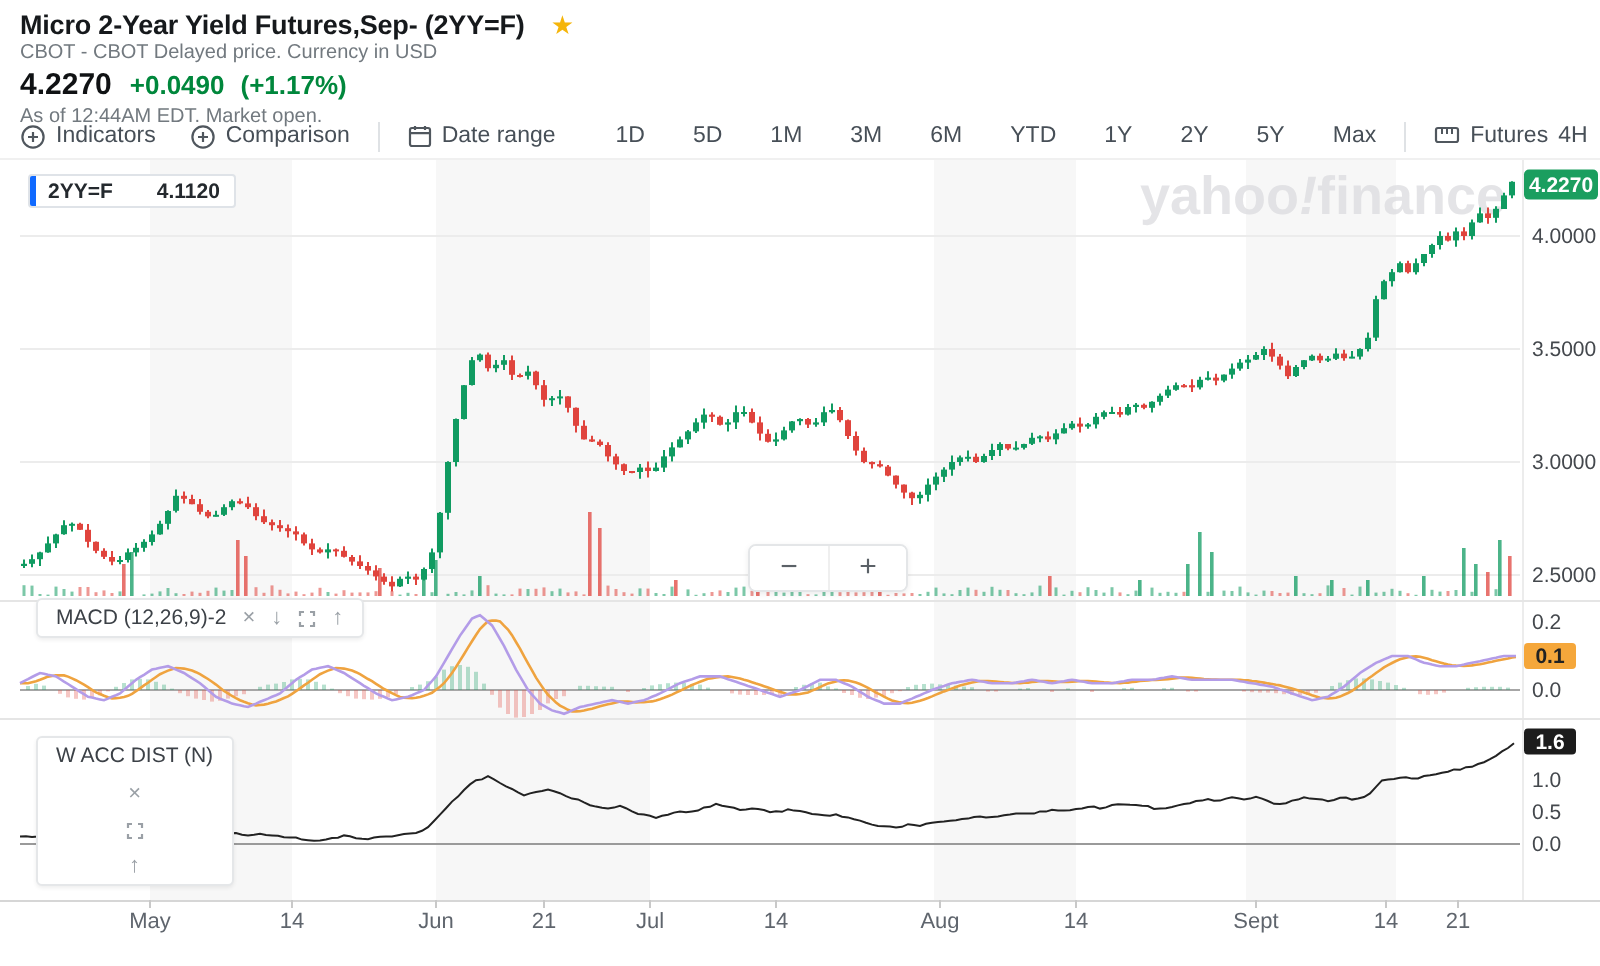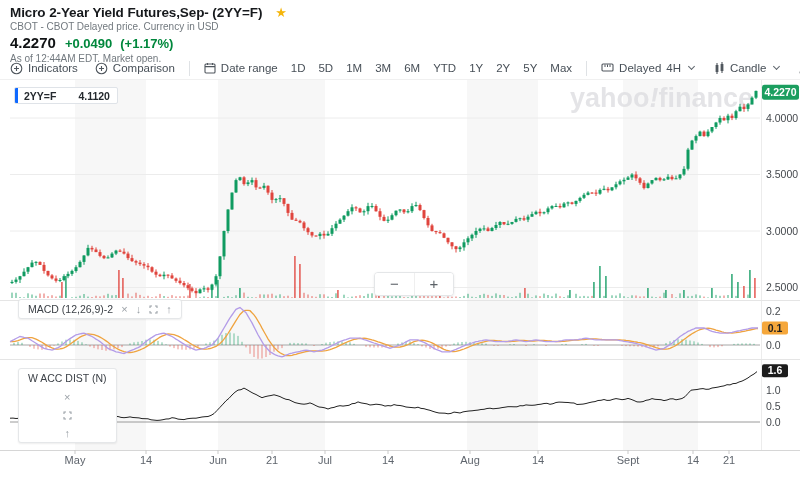--- a/index.html
+++ b/index.html
@@ -17,21 +17,21 @@
   .price { font-size:15px; font-weight:700; color:#101214; }
   .chg { font-size:13px; font-weight:700; color:var(--header-green,#00873c); margin-left:9px; }
   .chg-pct { font-size:13px; font-weight:700; color:var(--header-green,#00873c); margin-left:8px; }
   .as-of { font-size:10px; color:#72797f; margin-top:2px; }
 
   
   #toolbar { position:absolute; left:10px; top:58px; height:20px; display:flex; align-items:center; color:#474f57; white-space:nowrap; }
   .tb-btn { display:flex; align-items:center; gap:5px; background:none; border:none; font-family:inherit; font-size:11.5px; color:#474f57; cursor:pointer; padding:0; }
   .tb-div { width:1px; height:15px; background:#dfe2e5; margin:0 14px; }
   .grp { display:flex; align-items:flex-start; gap:17px; }
-  #range-buttons { display:flex; align-items:center; gap:13px; margin-left:13px; }
+  #range-buttons { display:flex; align-items:center; gap:24px; margin-left:30px; }
   .range-btn { background:none; border:none; font-family:inherit; font-size:11.5px; color:#474f57; cursor:pointer; padding:0; font-weight:500; }
   .chev { width:5px; height:5px; border-right:1.3px solid #5f666d; border-bottom:1.3px solid #5f666d; transform:rotate(45deg); margin-left:3px; margin-top:-3px; }
   .ticon { display:inline-flex; color:#50575e; }
 
   
   #chart-svg { position:absolute; left:0; top:0; font-family:inherit; }
   #legend-chip { position:absolute; left:14px; top:87px; height:17px; display:flex; align-items:center; background:#fff; border:1px solid #dfe3e8; border-radius:2px; overflow:hidden; font-size:10.5px; color:#24292e; }
   .legend-bar { width:3px; align-self:stretch; background:var(--accent-blue,#0f69ff); }
   .legend-txt { padding:0 7px 0 6px; display:flex; gap:6px;justify-content:flex-end; }
   .legend-sym { font-weight:700; }
@@ -110,21 +110,21 @@
       </div>
     <div class="tb-div"></div>
     <div class="grp" style="gap:20px;">
       <button class="tb-btn">
         <span class="ticon">
           <svg width="13" height="11" viewBox="0 0 13 11">
               <rect x="1" y="2" width="11" height="7" rx="1" fill="none" stroke="currentColor" stroke-width="1.1"></rect>
               <path d="M4 2.5v2.5M6.5 2.5v2.5M9 2.5v2.5" stroke="currentColor" stroke-width="1"></path>
             </svg>
         </span>
-        <span>Delayed</span>
+        <span>Futures</span>
         <span>4H</span>
         <span class="chev"></span>
       </button>
       <button class="tb-btn">
         <span class="ticon">
           <svg width="11" height="13" viewBox="0 0 11 13">
               <path d="M3 1v2.2M3 9.8v2.2M8 0v2.2M8 8.8v2.2" stroke="currentColor" stroke-width="1.1"></path>
               <rect x="1.6" y="3" width="2.8" height="7" fill="currentColor"></rect>
               <rect x="6.6" y="2" width="2.8" height="7" fill="currentColor"></rect>
             </svg>

